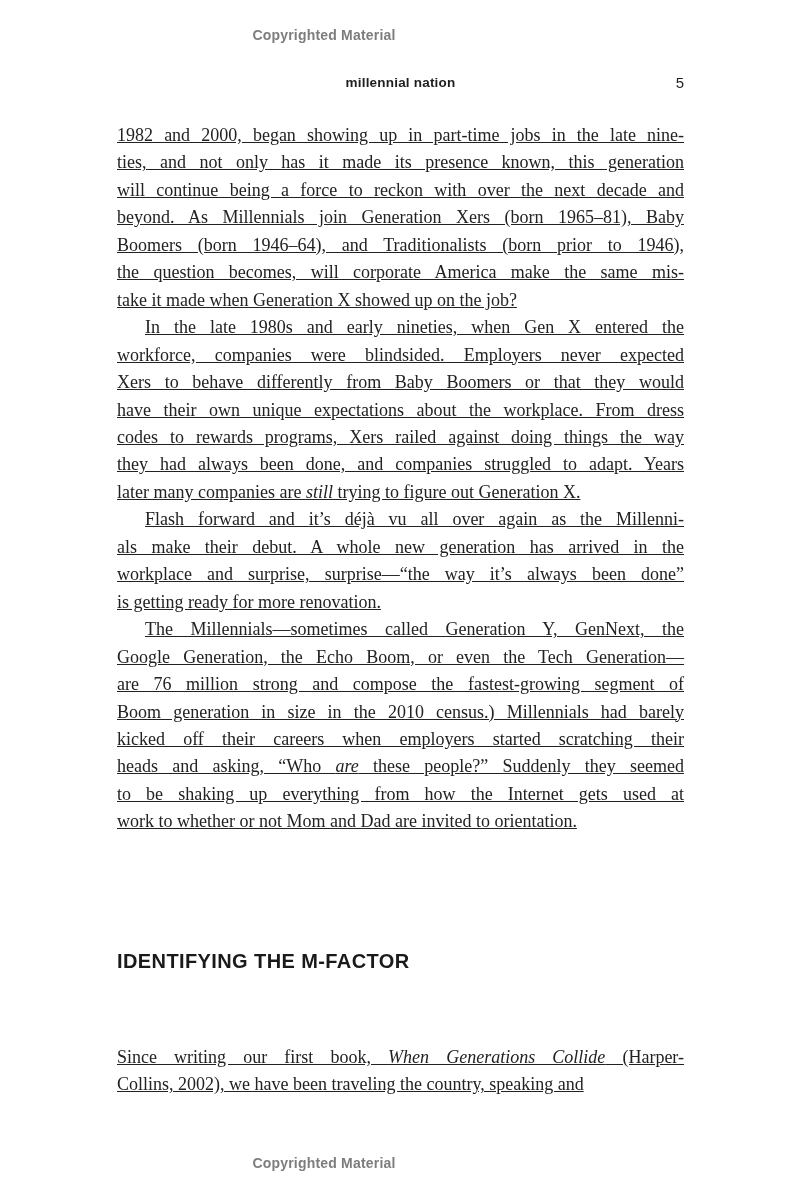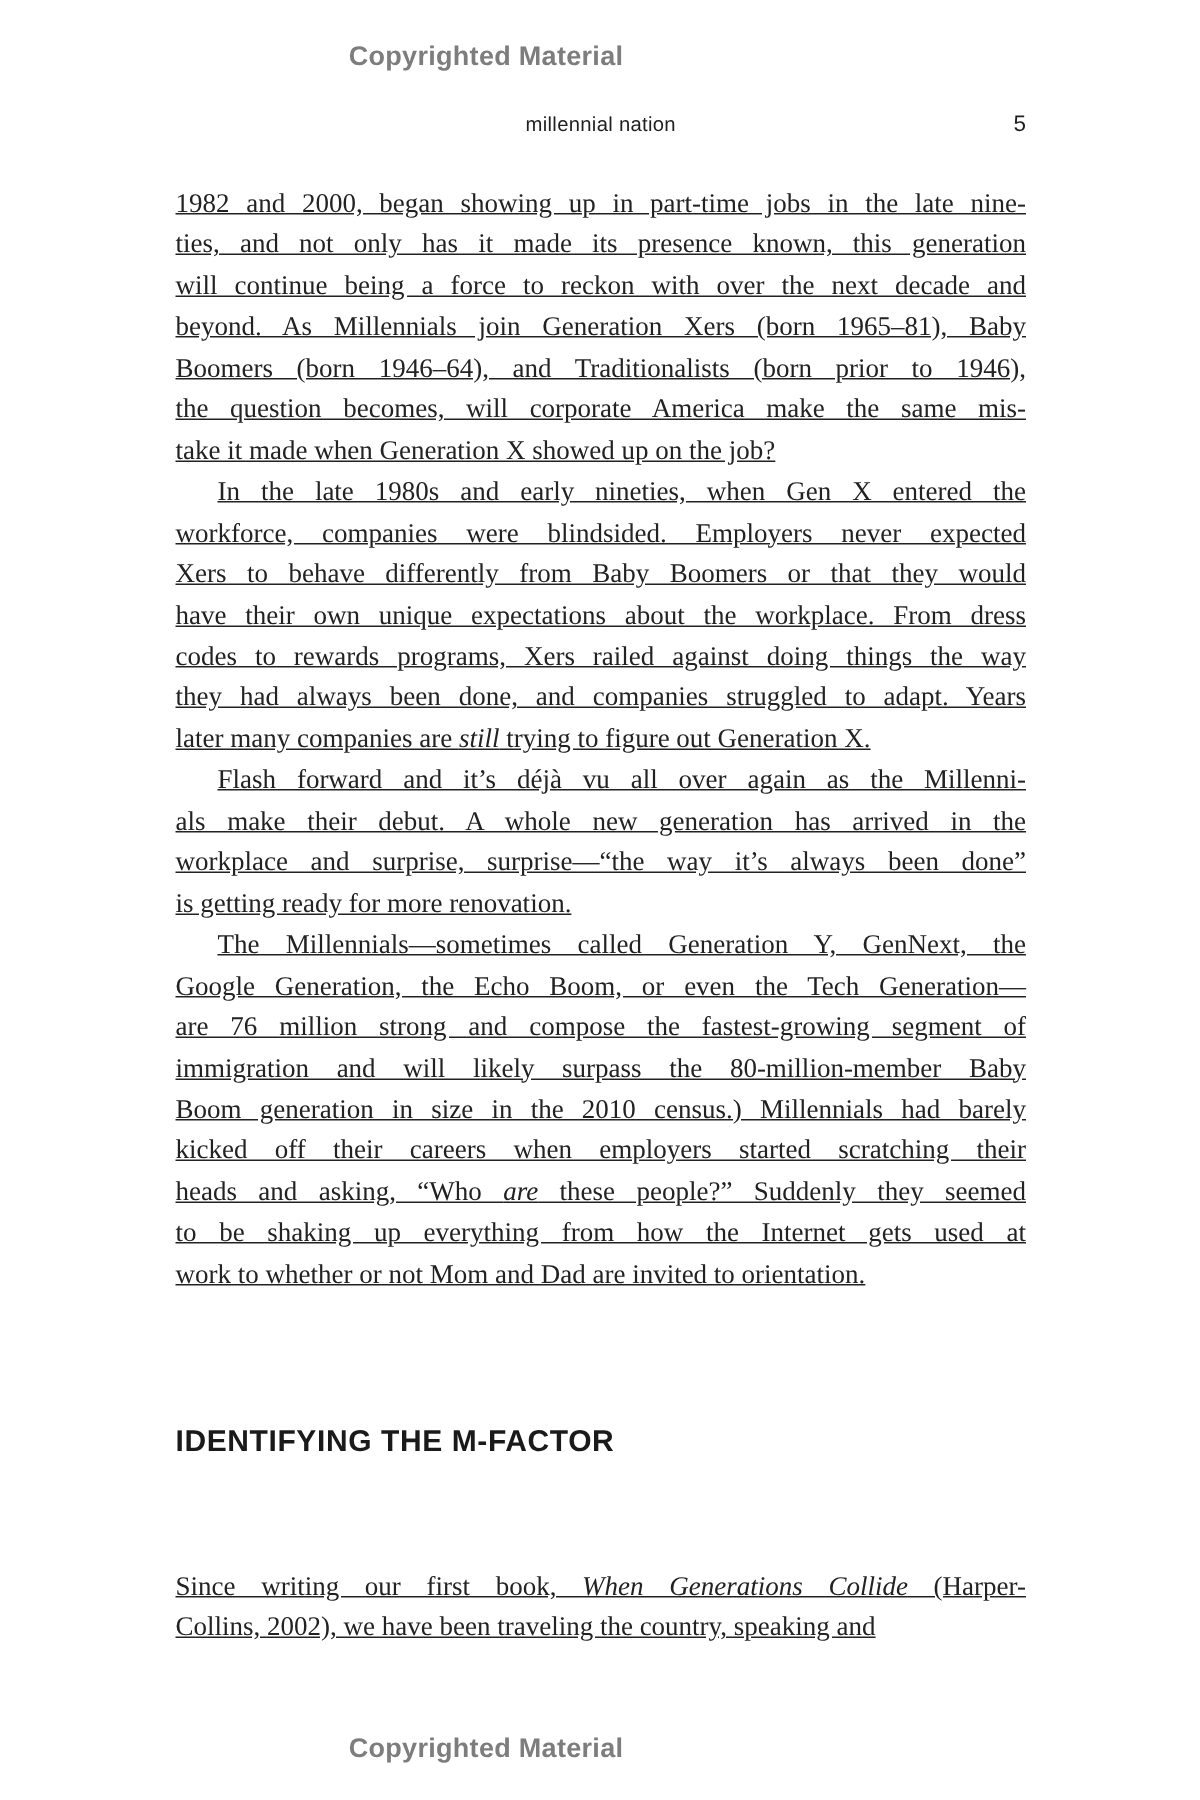--- a/index.html
+++ b/index.html
@@ -10,40 +10,40 @@
     font-family: "Liberation Serif", serif;
     overflow: hidden;
   }
   .copyright-notice {
     position: absolute;
     left: 0;
     width: 648px;
     text-align: center;
     font-family: "Liberation Sans", sans-serif;
     font-weight: bold;
-    font-size: 18px;
+    font-size: 14px;
     color: #7d7d7d;
     letter-spacing: 0.2px;
   }
   .copyright-top { top: 27px; }
   .copyright-bottom { top: 1155px; }
 
   .running-header {
     position: absolute;
     left: 117px;
     top: 75px;
     width: 567px;
     height: 20px;
   }
   .running-header .book-title {
     position: absolute;
     left: 0; right: 0;
     text-align: center;
     font-family: "Liberation Sans", sans-serif;
-    font-weight: normal;
+    font-weight: bold;
     font-size: 13.5px;
     color: #1f1f1f;
     letter-spacing: 0.2px;
   }
   .running-header .page-number {
     position: absolute;
     right: 0;
     top: -1px;
     font-family: "Liberation Sans", sans-serif;
     font-size: 15px;
@@ -115,21 +115,20 @@
     <div>
       <div class="line indent">Flash forward and it’s déjà vu all over again as the Millenni-</div>
       <div class="line">als make their debut. A whole new generation has arrived in the</div>
       <div class="line">workplace and surprise, surprise—“the way it’s always been done”</div>
       <div class="line last">is getting ready for more renovation.</div>
     </div>
     <div>
       <div class="line indent">The Millennials—sometimes called Generation Y, GenNext, the</div>
       <div class="line">Google Generation, the Echo Boom, or even the Tech Generation—</div>
       <div class="line">are 76 million strong and compose the fastest-growing segment of</div>
-      <div class="line">immigration and will likely surpass the 80-million-member Baby</div>
       <div class="line">Boom generation in size in the 2010 census.) Millennials had barely</div>
       <div class="line">kicked off their careers when employers started scratching their</div>
       <div class="line">heads and asking, “Who <i>are</i> these people?” Suddenly they seemed</div>
       <div class="line">to be shaking up everything from how the Internet gets used at</div>
       <div class="line last">work to whether or not Mom and Dad are invited to orientation.</div>
     </div>
   </div>
 
 <div class="section-heading">IDENTIFYING THE M-FACTOR</div>
 

